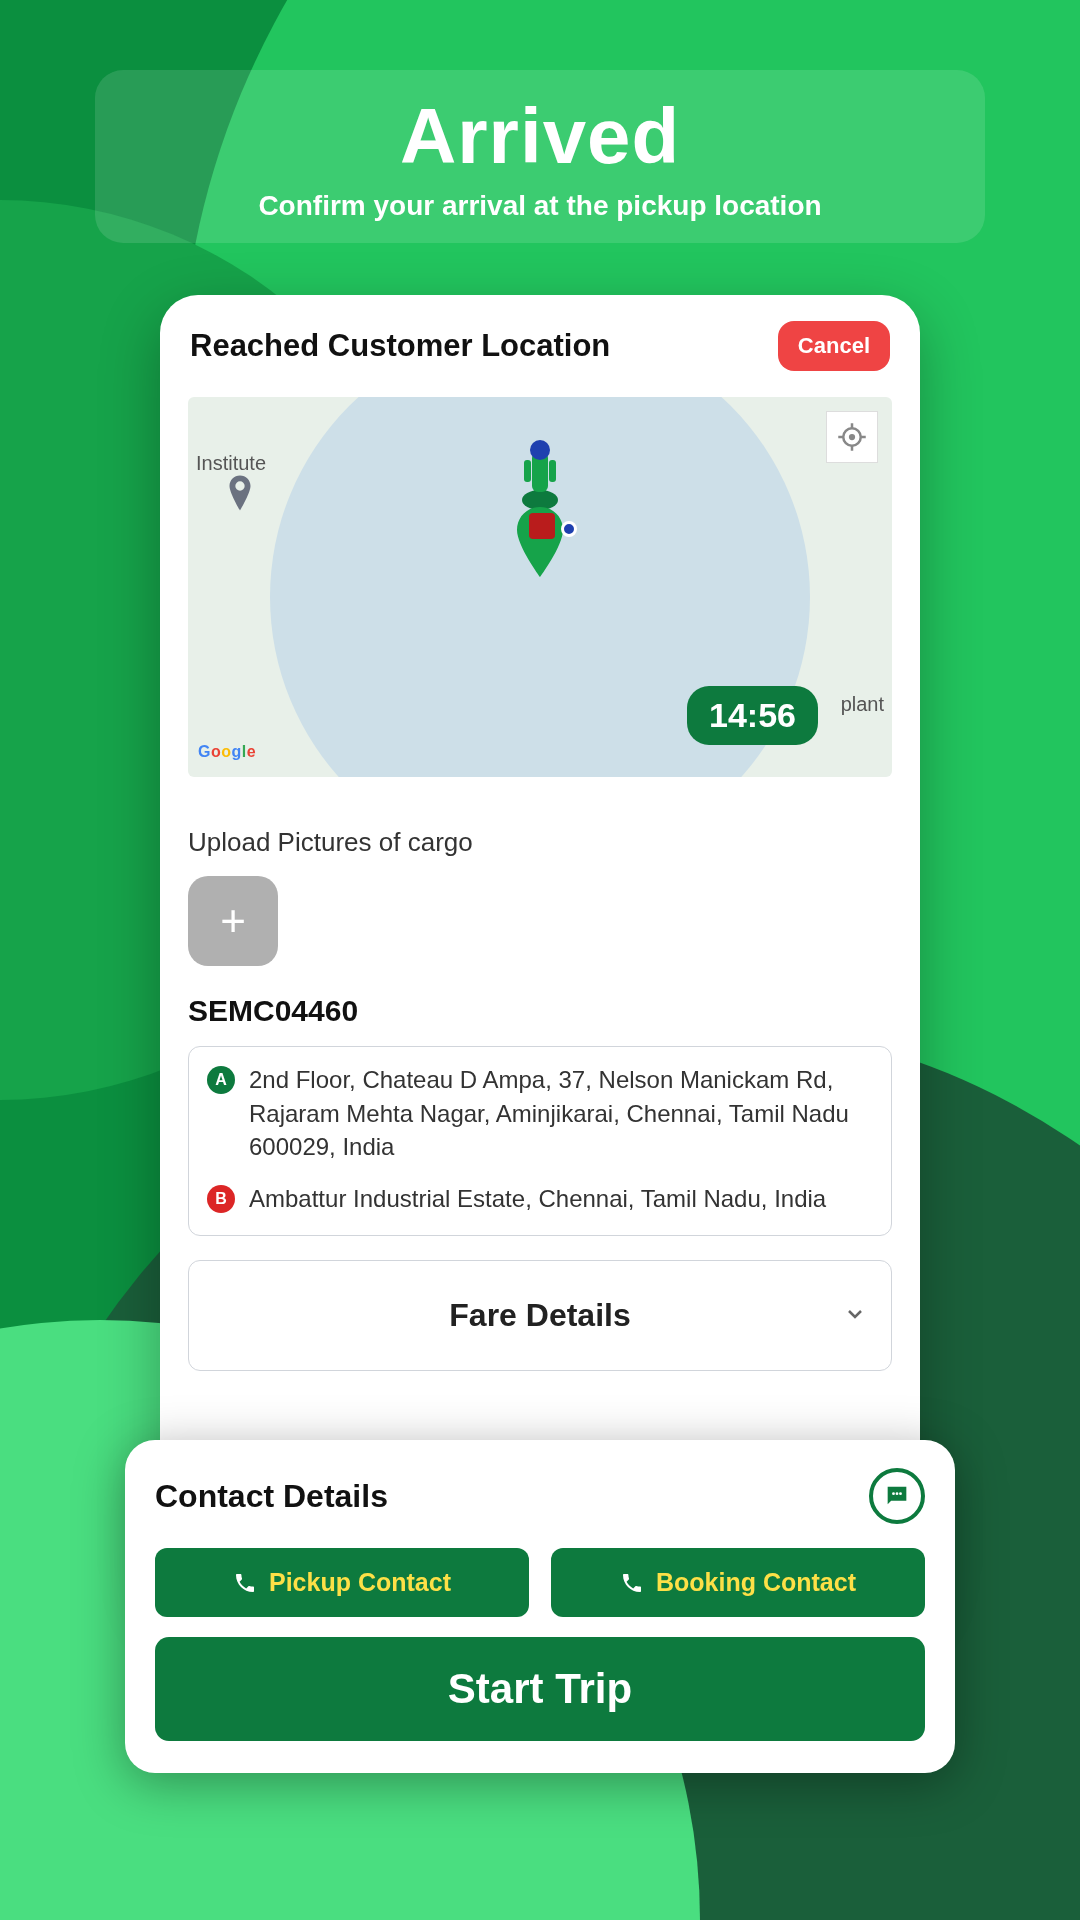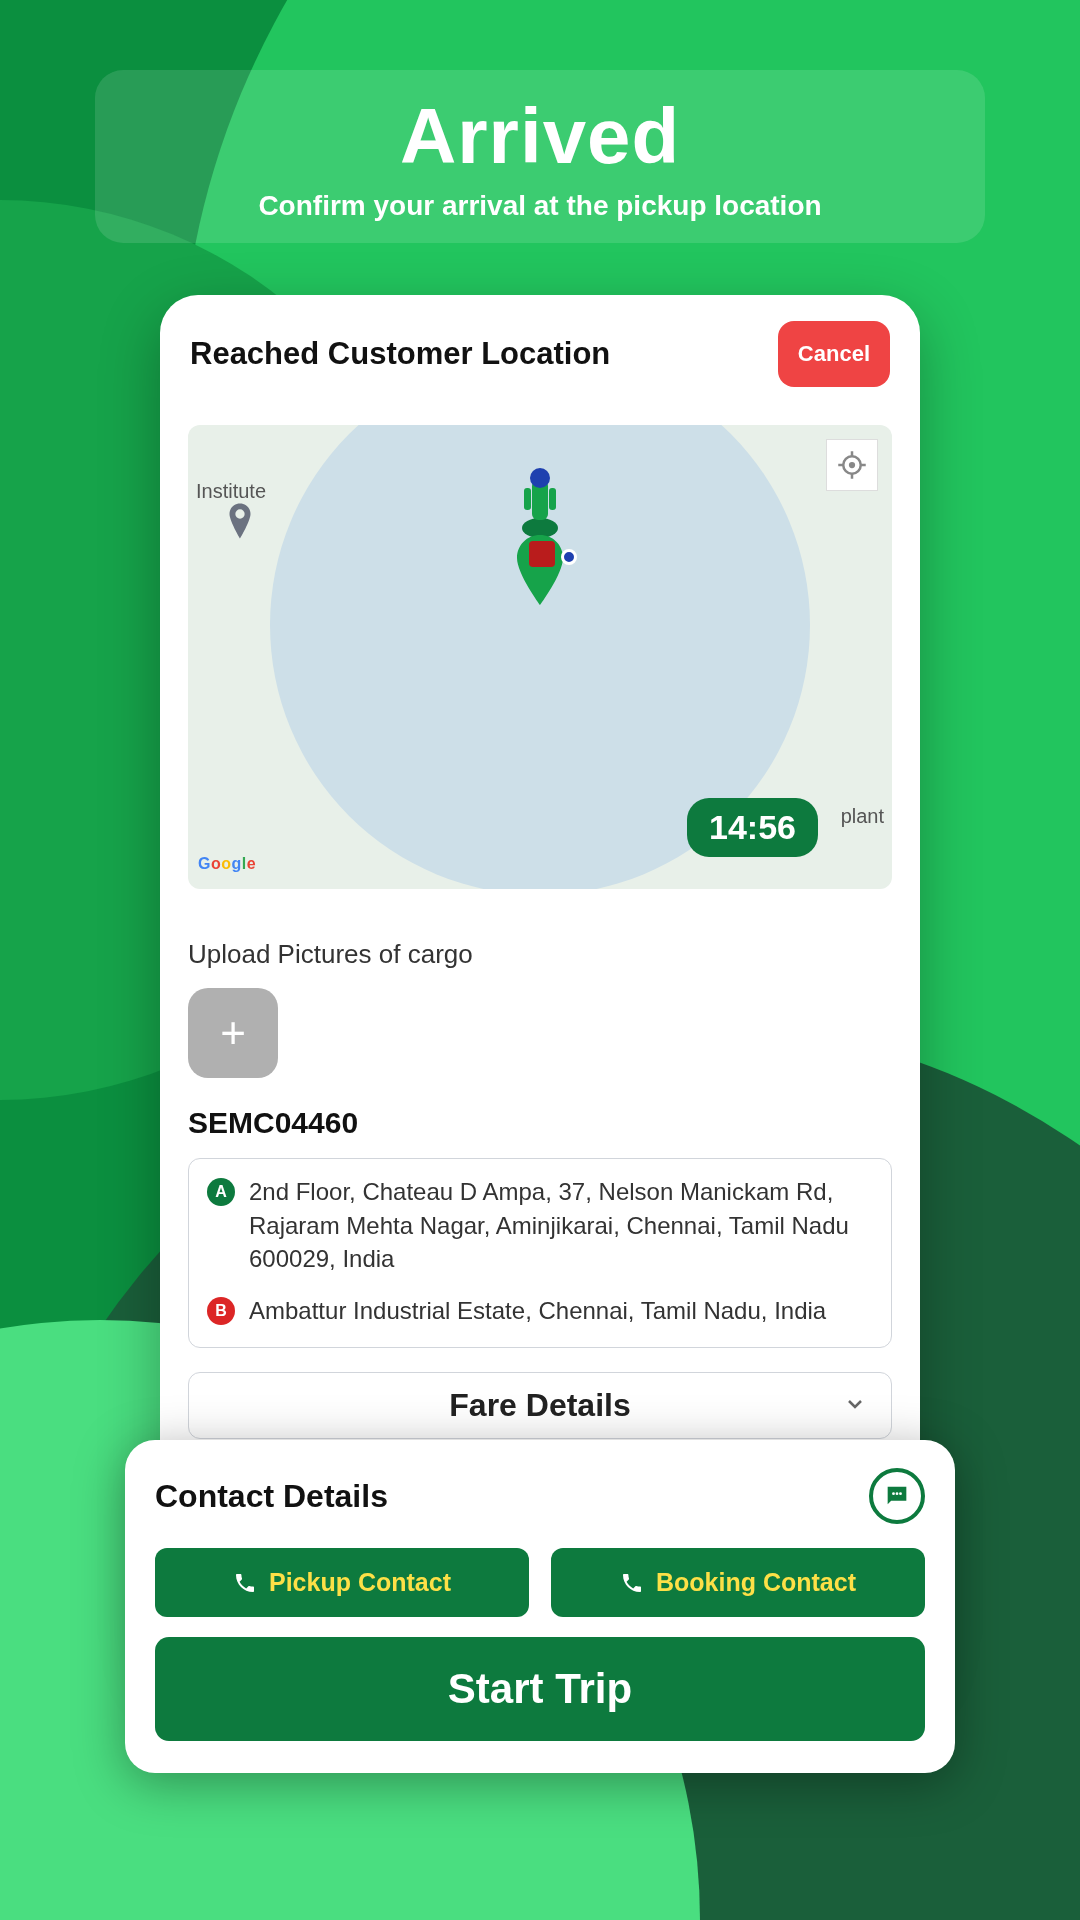--- a/index.html
+++ b/index.html
@@ -92,30 +92,30 @@
 .card-header h2 {
   font-size: 31px;
   font-weight: 800;
   color: #111;
 }
 .cancel-btn {
   background: #ef4444;
   color: #fff;
   border: none;
   border-radius: 16px;
-  padding: 20px 20px;
+  padding: 12px 20px;
   font-size: 22px;
   font-weight: 600;
 }
 .map-container {
   position: relative;
-  height: 464px;
+  height: 380px;
   background: #e8f0e9;
-  border-radius: 12px;
-  margin-top: 26px;
+  border-radius: 6px;
+  margin-top: 14px;
   overflow: hidden;
 }
 .map-circle {
   position: absolute;
   width: 540px;
   height: 540px;
   background: #cddfe8;
   border-radius: 50%;
   top: -70px;
   left: 50%;
@@ -268,21 +268,21 @@
 .addr-b { background: #dc2626; }
 .addr-text {
   font-size: 24px;
   color: #333;
   line-height: 1.4;
 }
 .fare-details {
   border: 1.5px solid #d1d5db;
   border-radius: 12px;
   margin-top: 24px;
-  padding: 14px 24px;
+  padding: 36px 24px;
   display: flex;
   align-items: center;
   justify-content: center;
   position: relative;
 }
 .fare-details h3 {
   font-size: 32px;
   font-weight: 700;
   color: #222;
 }

